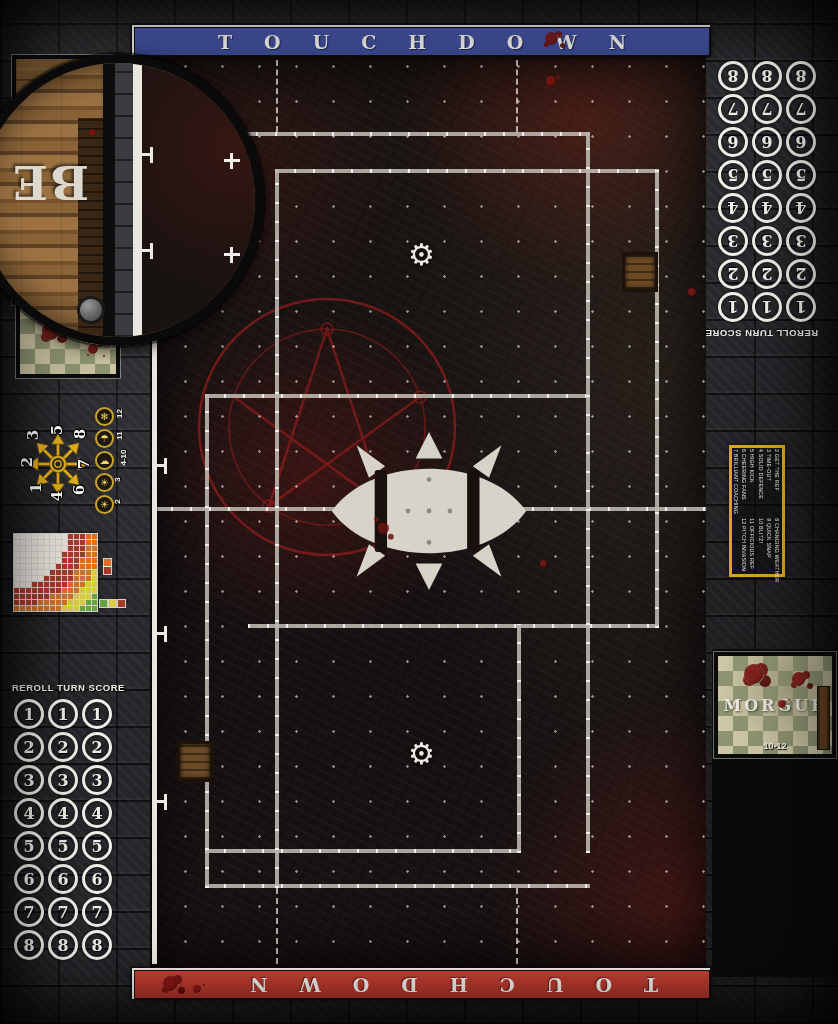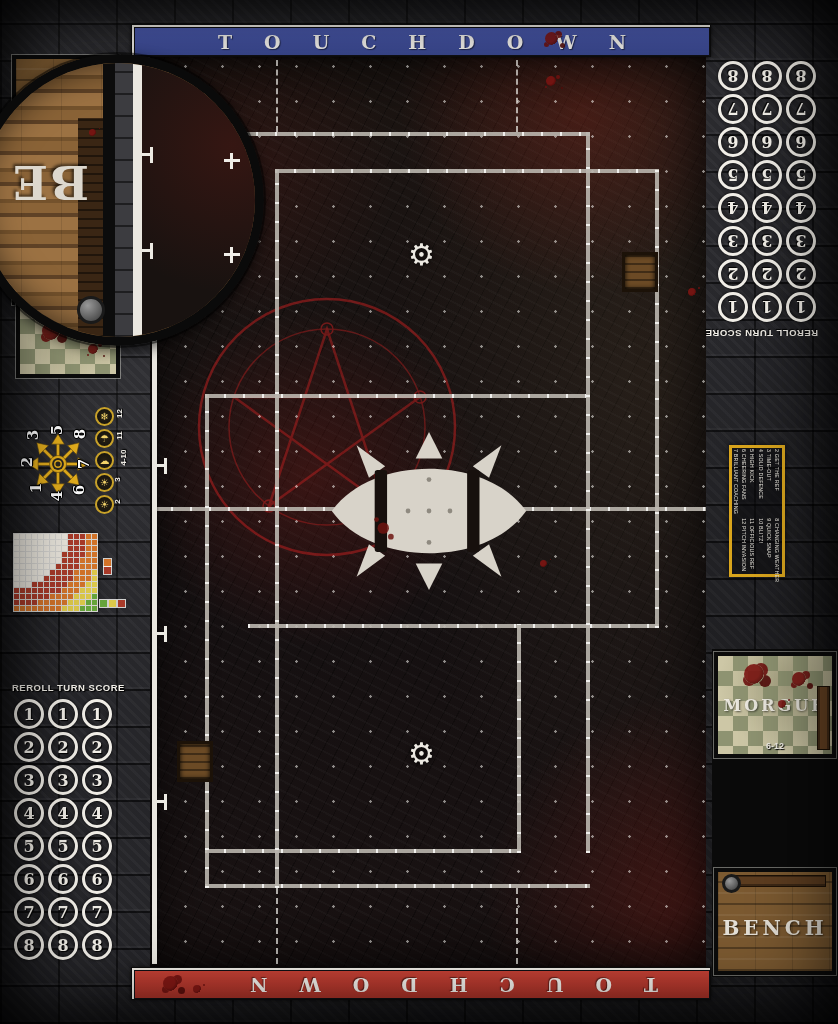--- a/index.html
+++ b/index.html
@@ -581,26 +581,21 @@
           <div class="kline">10 BLITZ!</div>
           <div class="kline">11 OFFICIOUS REF</div>
           <div class="kline">12 PITCH INVASION</div>
         </div>
     </div>
   </div>
 
   <div class="dugout-back" style="left:712px;top:649px;width:126px;height:328px;"></div>
   <div class="dbox checker" style="left:714px;top:652px;width:122px;height:106px;">
     <div class="dlabel" style="top:40px;font-size:16px;letter-spacing:3px;">MORGUE</div>
-    <div class="drange">6-12</div>
+    <div class="drange">10-12</div>
     <div class="plank" style="right:2px;top:30px;width:11px;height:62px;"></div>
     <div class="blood" style="left:26px;top:8px;width:20px;height:20px;"></div>
     <div class="blood" style="left:74px;top:16px;width:14px;height:14px;"></div>
     <div class="blood" style="left:60px;top:44px;width:8px;height:8px;"></div>
   </div>
-  <div class="dbox woodbg" style="left:714px;top:868px;width:122px;height:107px;">
-    <div class="plankh" style="left:14px;top:3px;width:92px;height:10px;"></div>
-    <div class="knob" style="left:4px;top:2px;width:13px;height:13px;"></div>
-    <div class="dlabel" style="top:44px;font-size:20px;letter-spacing:4px;">BENCH</div>
-  </div>
 
   <div class="vignette"></div>
 </div>
 
 </body></html>

